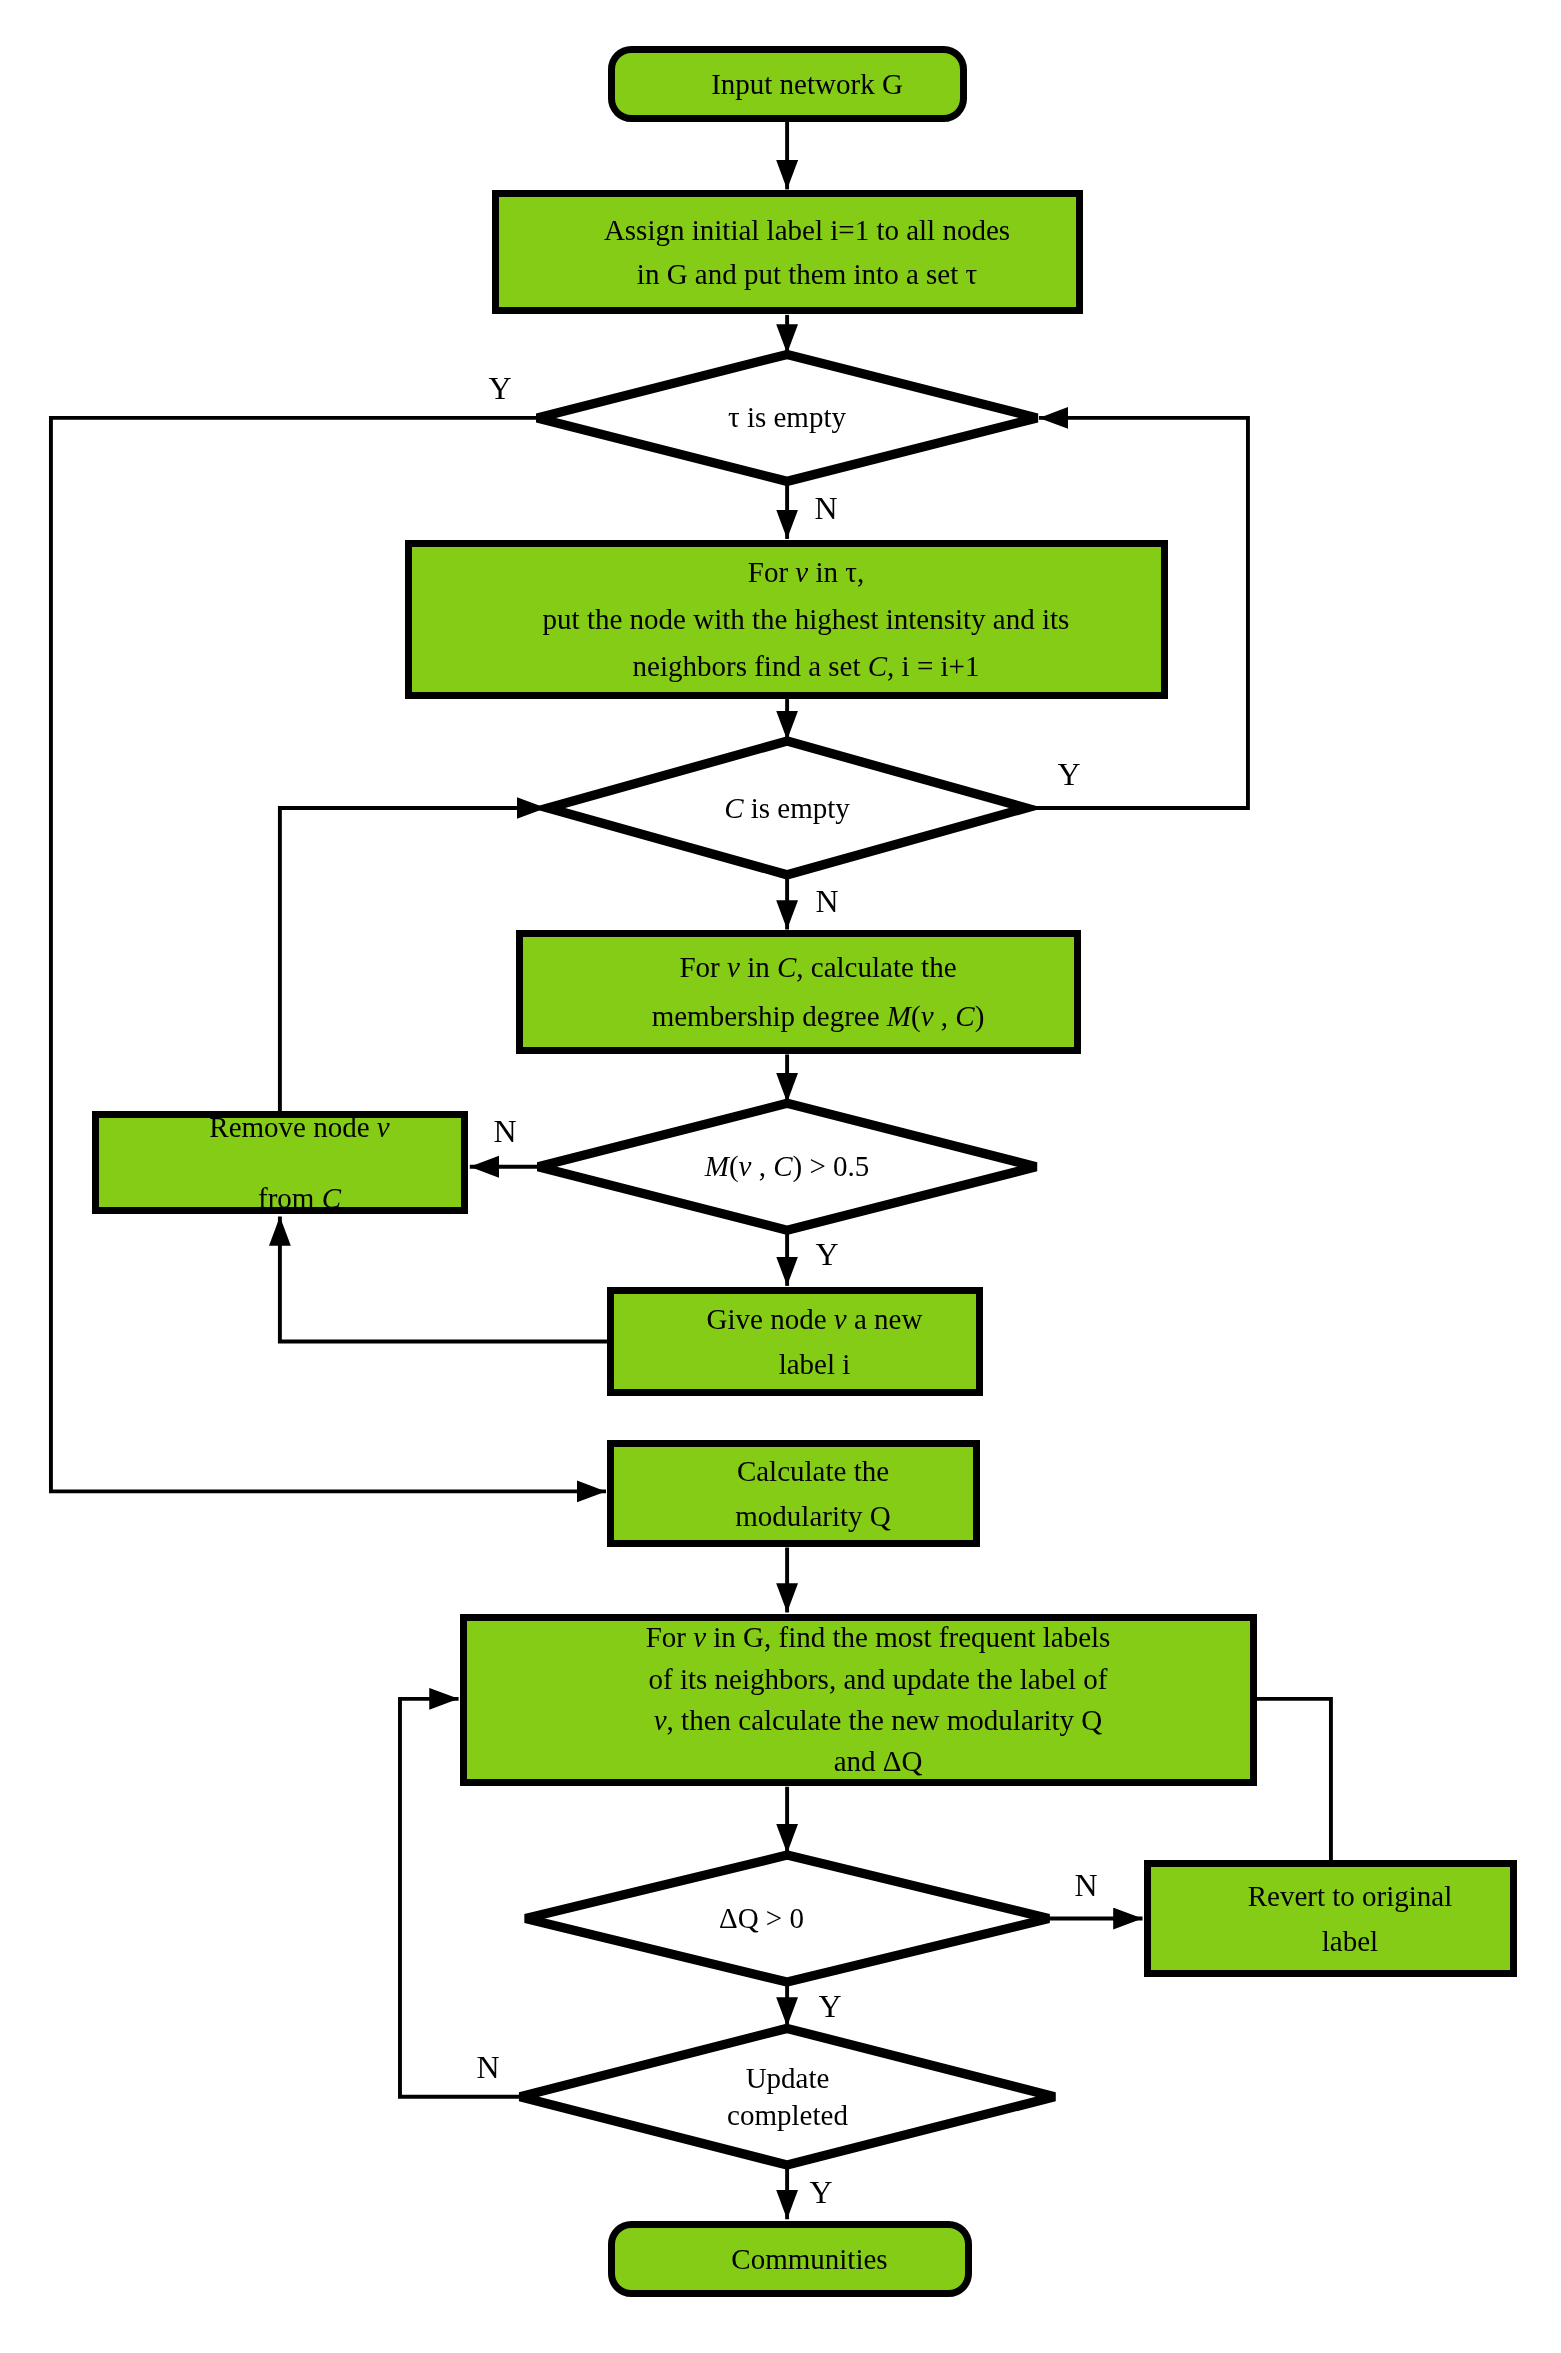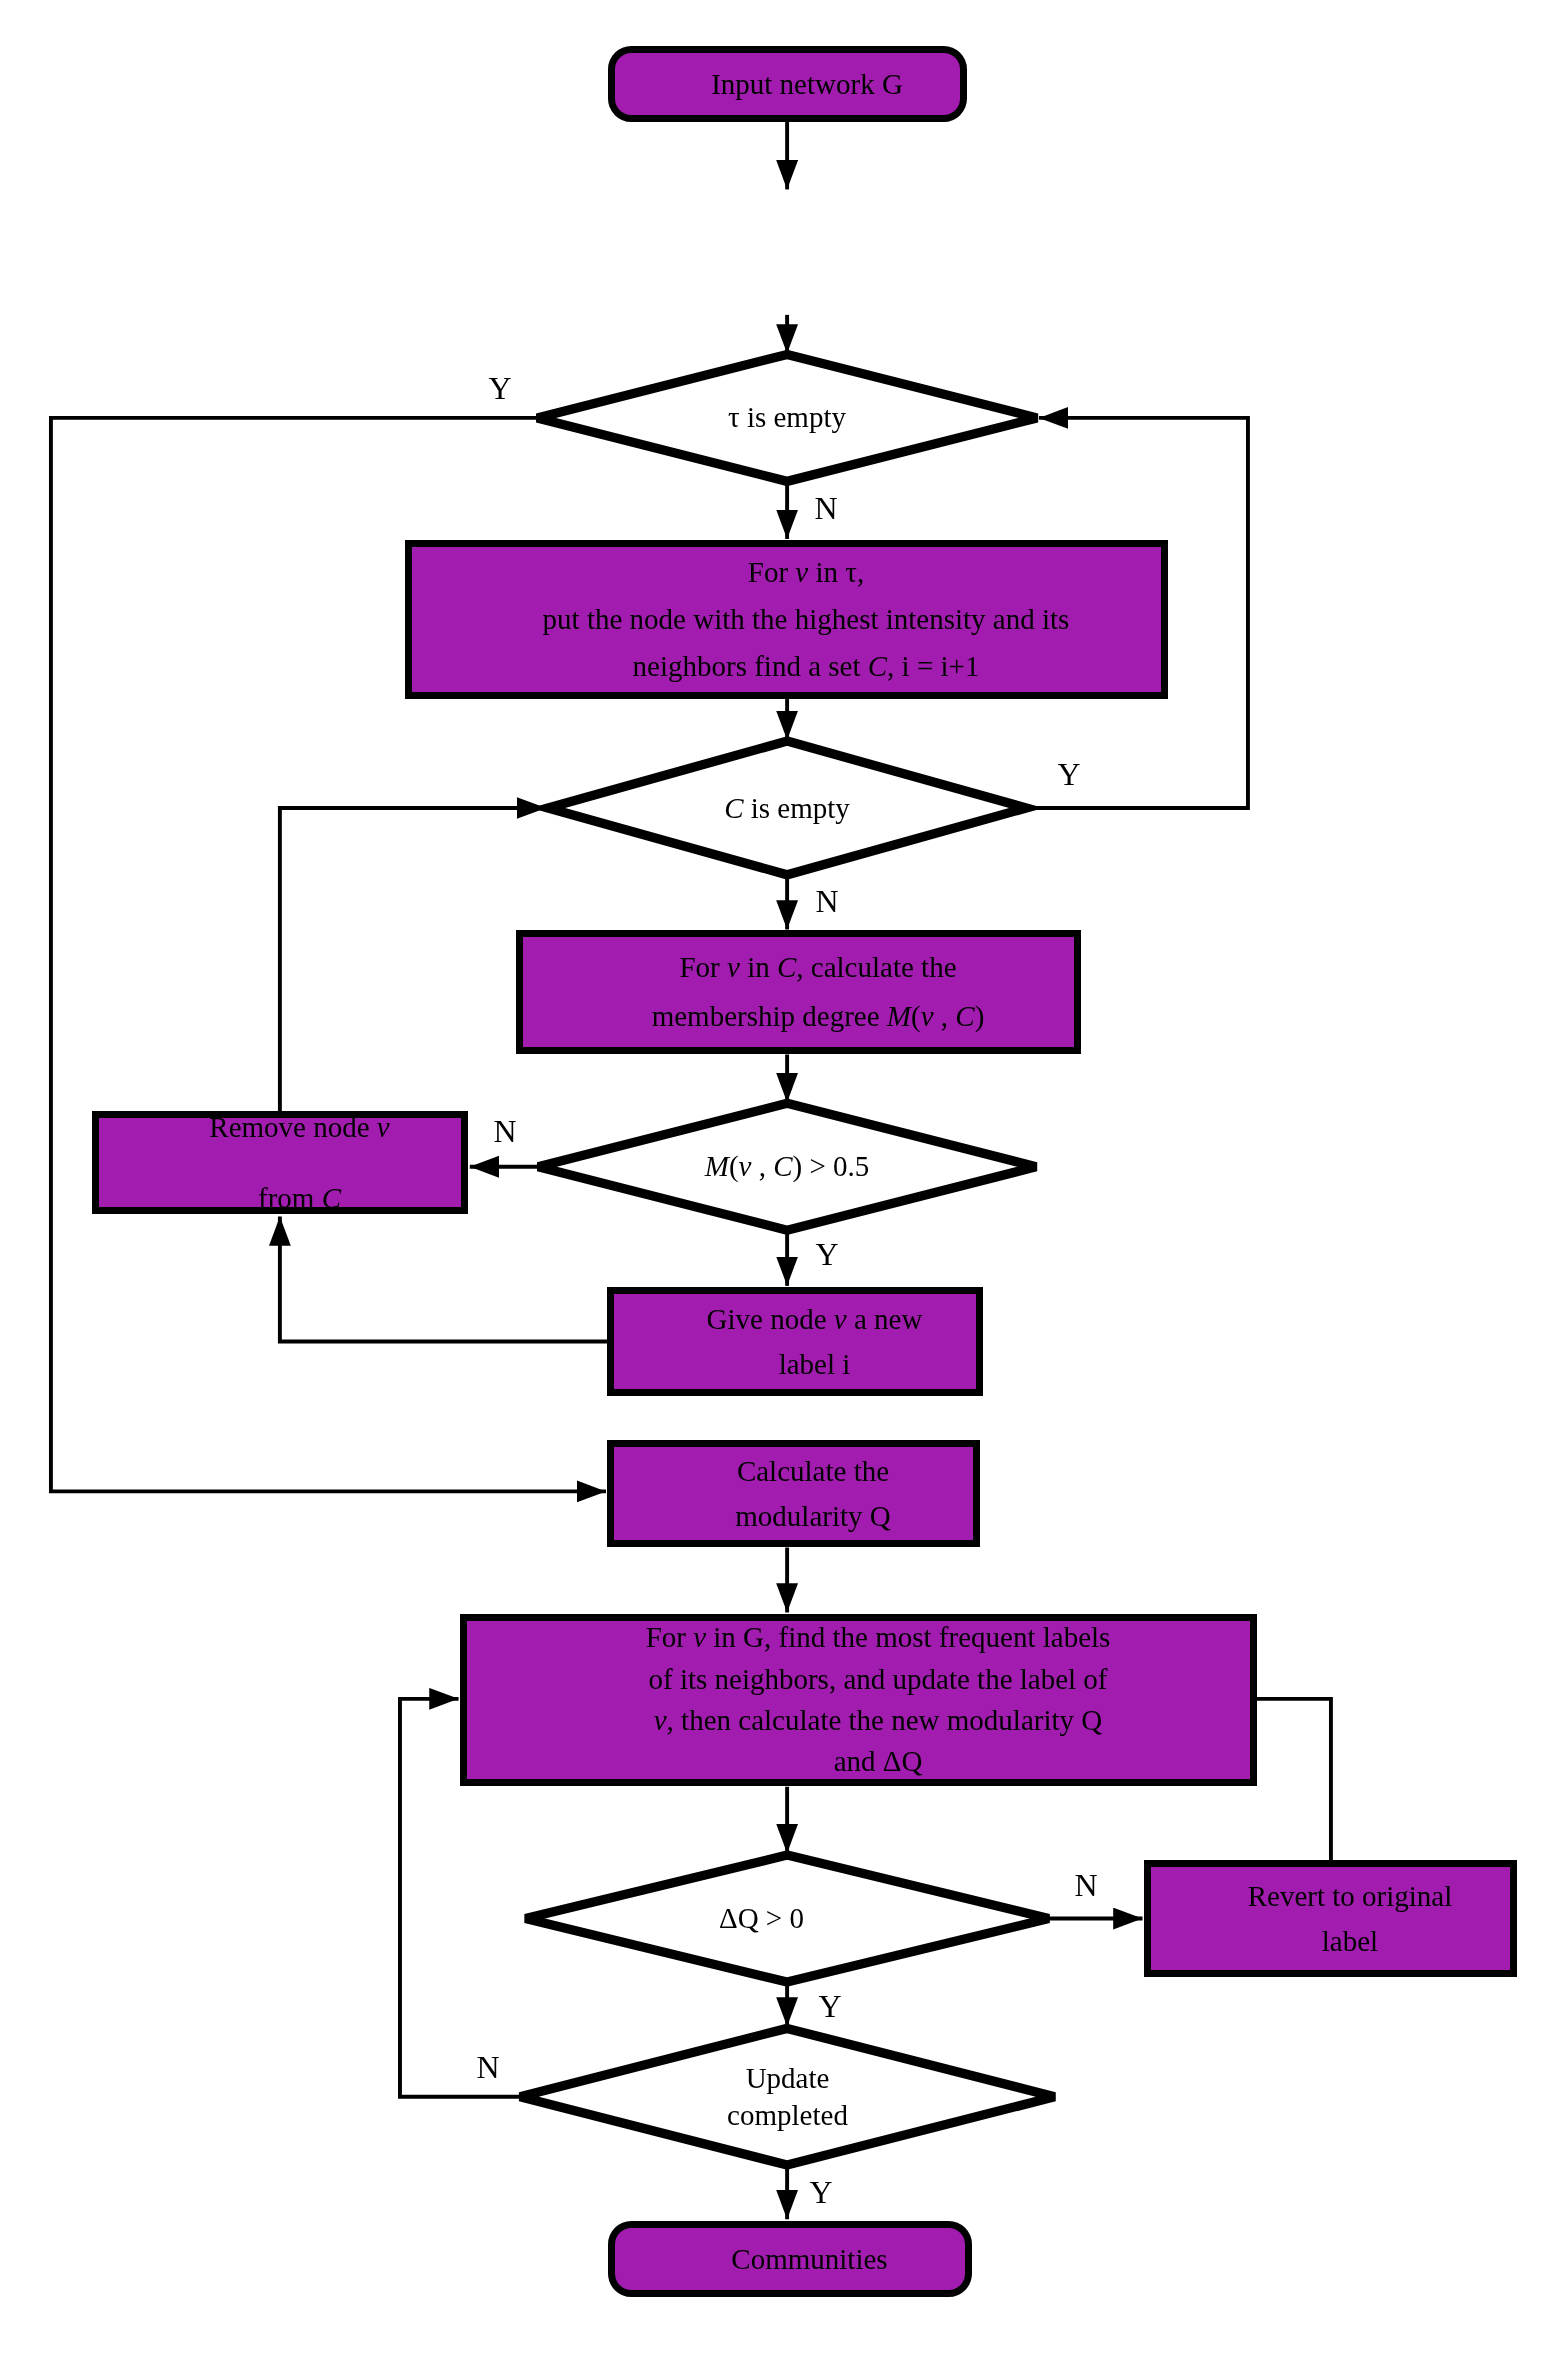--- a/index.html
+++ b/index.html
@@ -7,21 +7,21 @@
     position:relative;
     width:1562px;height:2354px;
     background:#ffffff;
     font-family:"Liberation Serif","DejaVu Serif",serif;
     color:#000;
   }
   #wires{position:absolute;left:0;top:0;width:1562px;height:2354px;}
   .node{
     position:absolute;
     box-sizing:border-box;
-    background:#a21caf;
+    background:#84cc16;
     border:7.3px solid #000;
     display:flex;flex-direction:column;
     align-items:center;justify-content:center;
     text-align:center;
     font-size:29px;line-height:1.52;padding-left:39px;
   }
   .terminal{border-radius:23.4px;border-width:7.8px;}
   .dlabel{
     position:absolute;
     display:flex;flex-direction:column;
@@ -78,20 +78,24 @@
       <polygon points="1612,2260 2122,2390 1612,2520 1102,2390"></polygon>
       <polygon points="1612,3800 2148,3930 1612,4060 1076,3930"></polygon>
       <polygon points="1612,4155 2160,4295 1612,4435 1065,4295"></polygon>
     </g>
   </svg>
 
   <div class="node terminal" style="left:608px;top:46px;width:359px;height:76px;">
       <div class="tl"><span>Input network G</span></div>
     </div>
 
+  <div class="node" style="left:492px;top:190px;width:591px;height:124px;">
+      <div class="tl"><span>Assign initial label i=1 to all nodes</span></div>
+      <div class="tl"><span>in G and put them into a set τ</span></div>
+    </div>
 
   <div class="dlabel" style="left:537px;top:354px;width:500px;height:127px;">
       <div class="tl"><span>τ is empty</span></div>
     </div>
 
   <div class="node" style="left:405px;top:540px;width:763px;height:159px;line-height:1.62;">
       <div class="tl"><span>For </span><span class="it">v</span><span> in τ,</span></div>
       <div class="tl"><span>put the node with the highest intensity and its</span></div>
       <div class="tl"><span>neighbors find a set </span><span class="sc">C</span><span>, i = i+1</span></div>
     </div>

